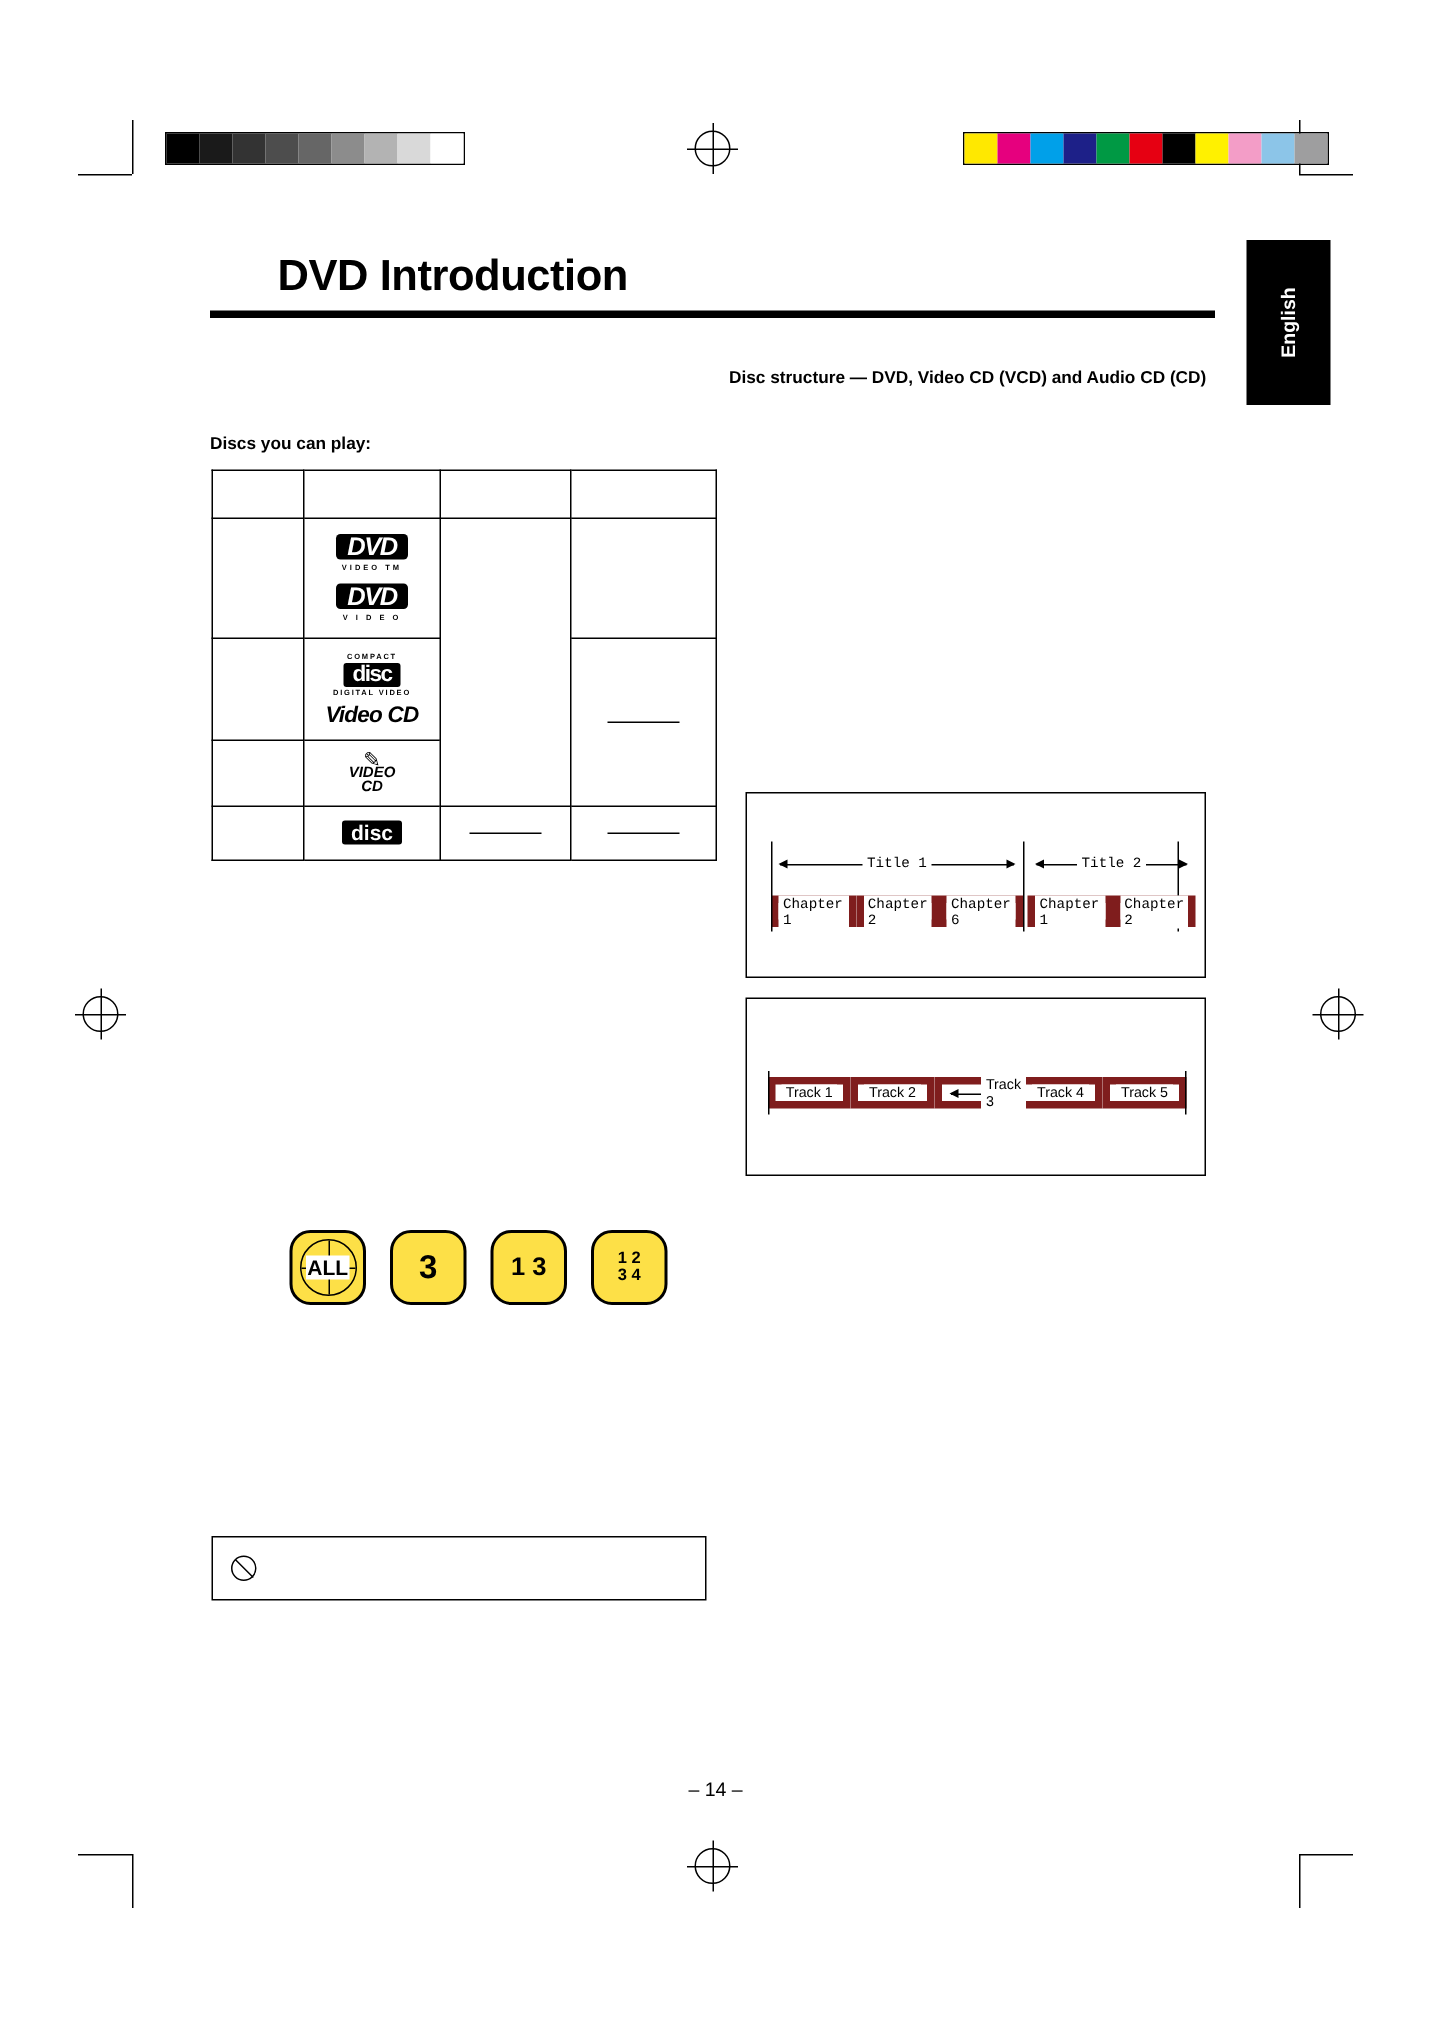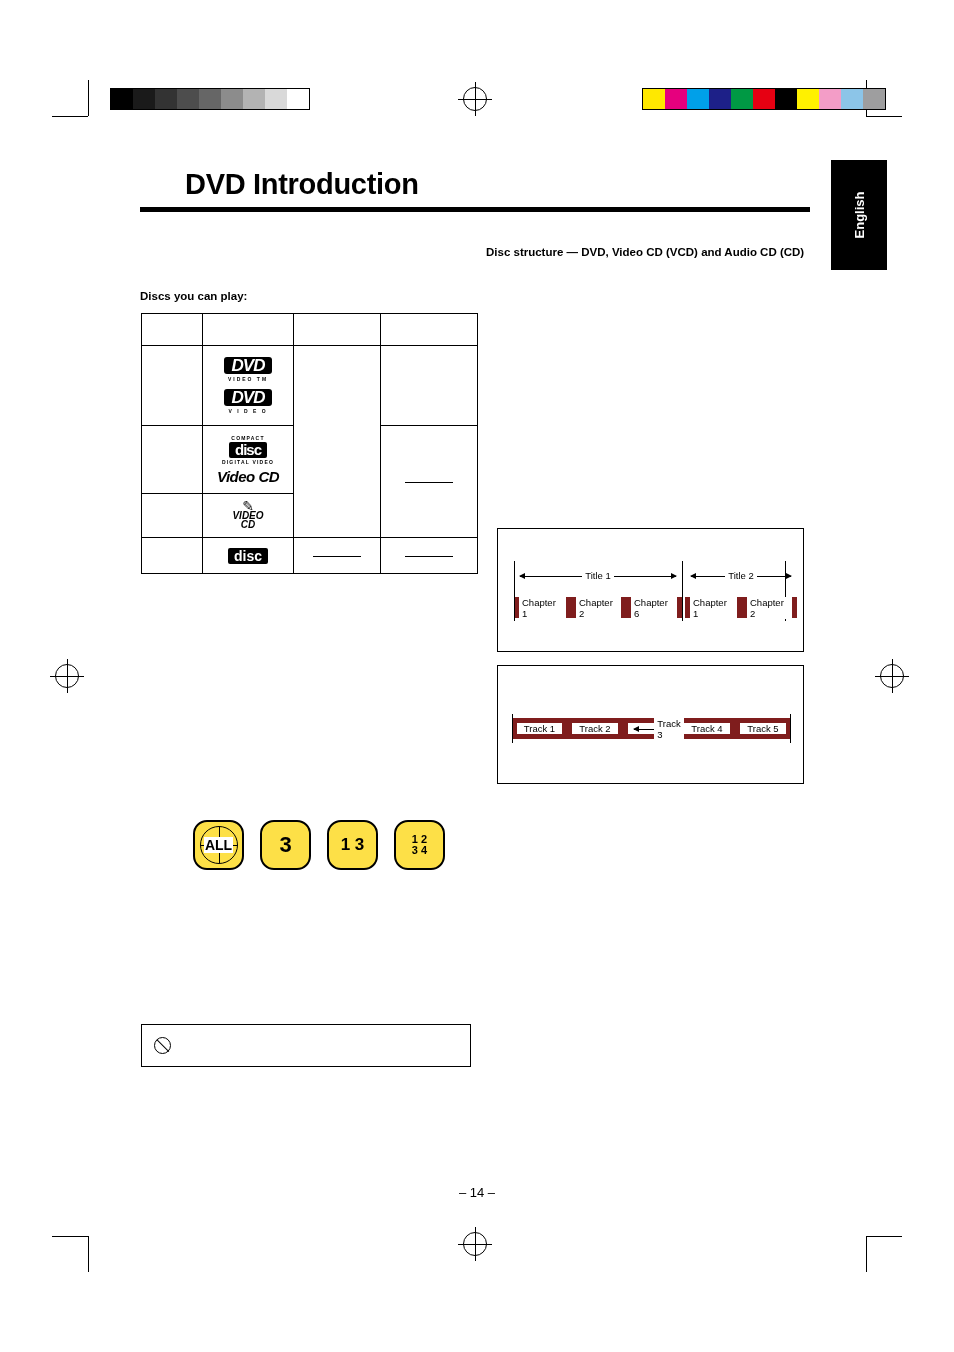--- a/index.html
+++ b/index.html
@@ -98,21 +98,21 @@
     content:"";position:absolute;left:50%;top:-1px;width:1.4px;height:17px;background:#000;
     transform:translateX(-50%) rotate(-45deg);
   }
 
   
   .struct-title{
     position:absolute;left:486px;top:244px;width:320px;font-size:11.5px;font-weight:bold;line-height:16px;
   }
 
   .diagram{position:absolute;border:1px solid #000;background:#fff;}
-  #dvd-diagram{left:497px;top:528px;width:305px;height:122px;}
+  #dvd-diagram{left:497px;top:528px;width:305px;height:122px;font-family:Liberation Mono, monospace;}
   #cd-diagram{left:497px;top:665px;width:305px;height:117px;}
 
   .arrowrow{position:absolute;display:flex;}
   .seg{
     position:relative;height:21px;border:5px solid #7f1d1d;box-sizing:border-box;
     display:flex;align-items:center;justify-content:center;font-size:9.5px;background:#fff;
   }
   .seg.noborder{border:none;}
   .arrow-line{
     position:absolute;left:6px;right:6px;top:50%;height:1px;background:#000;

